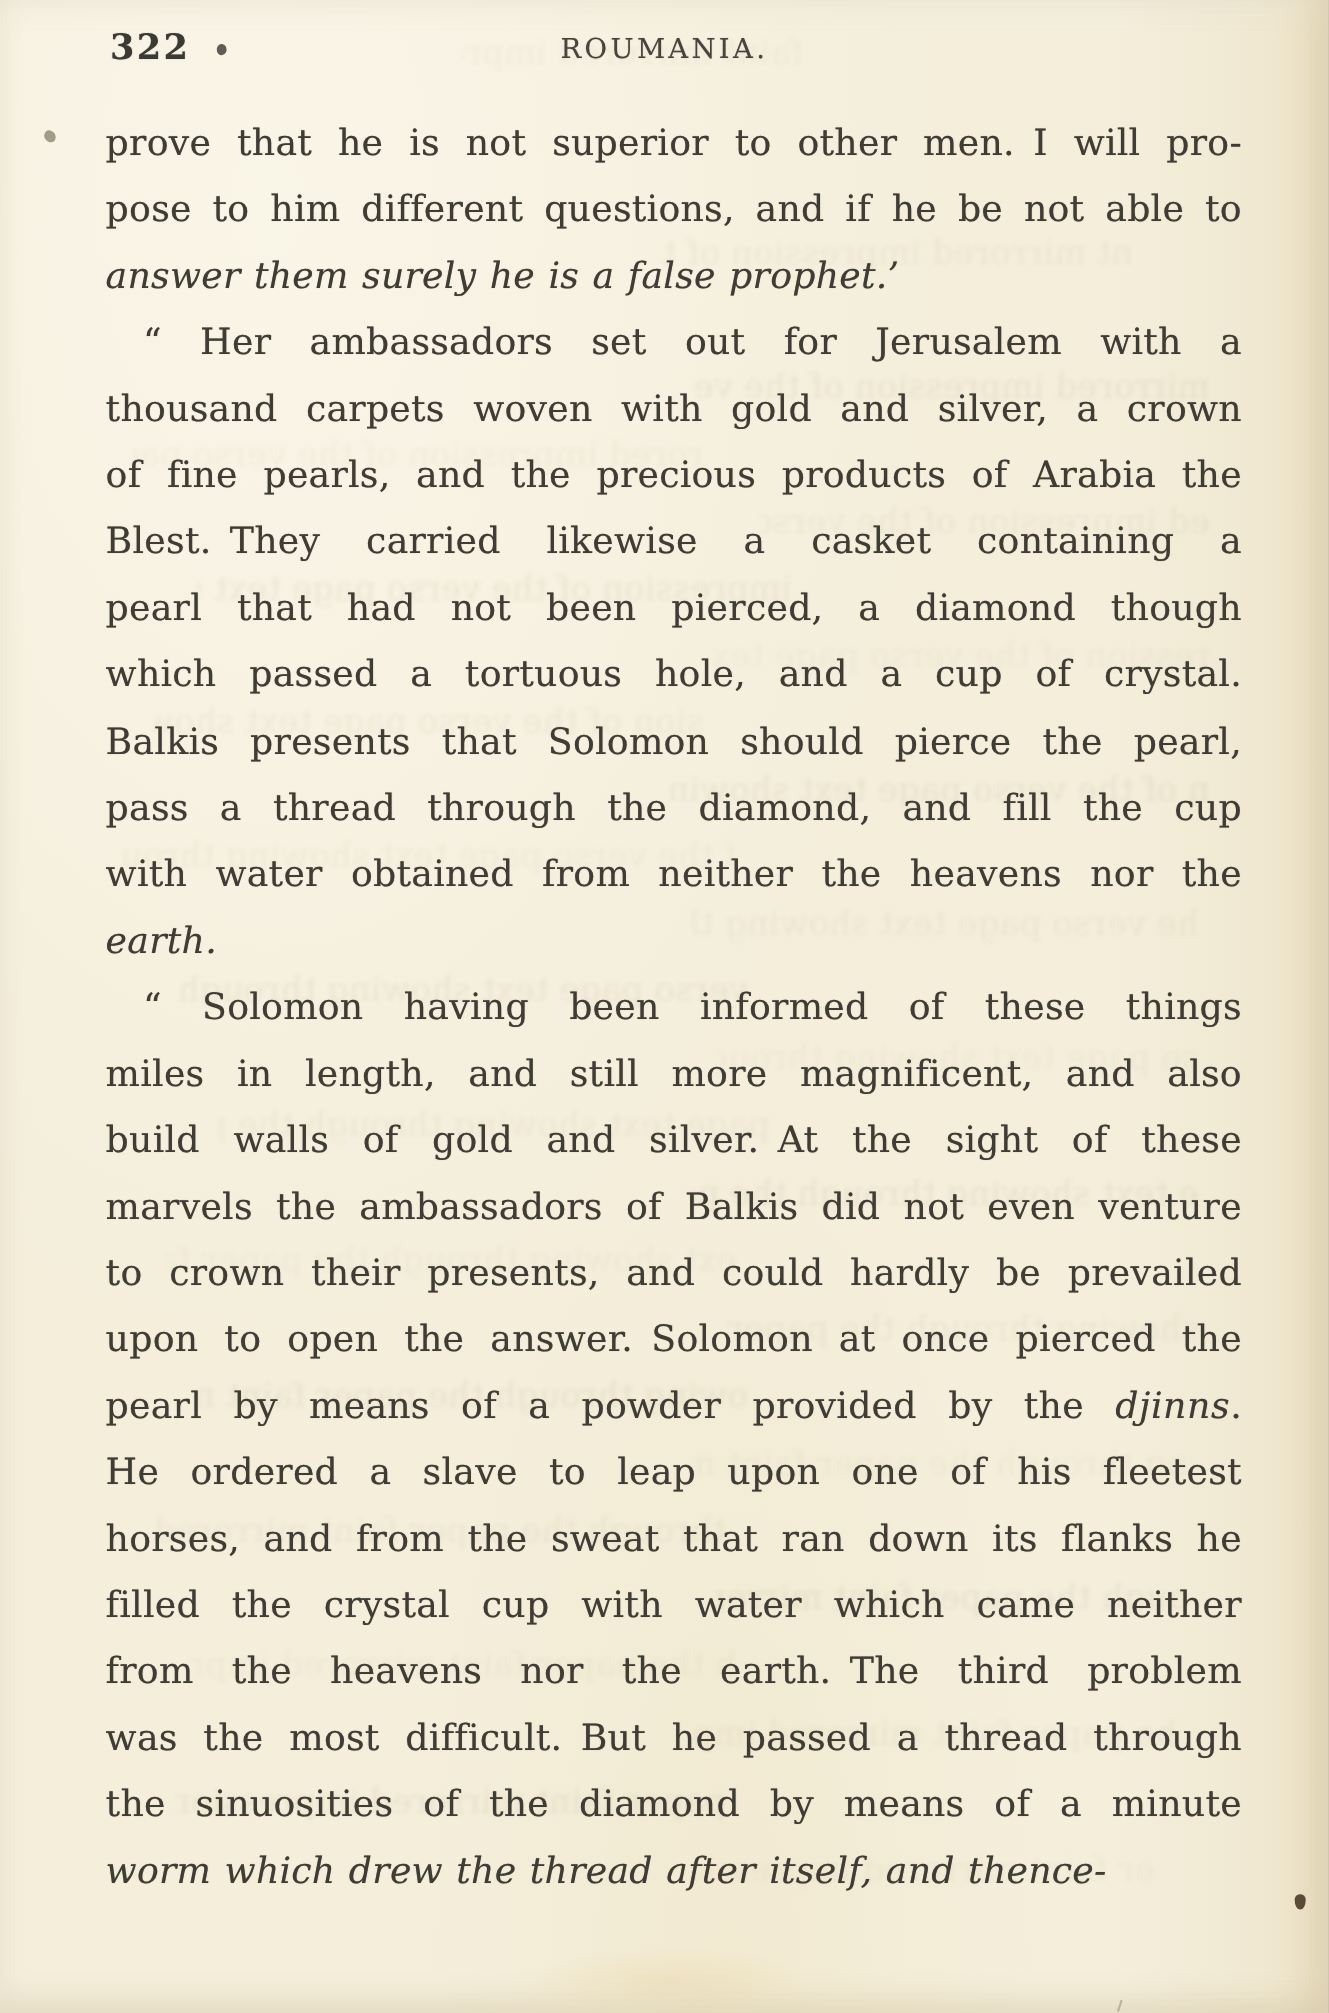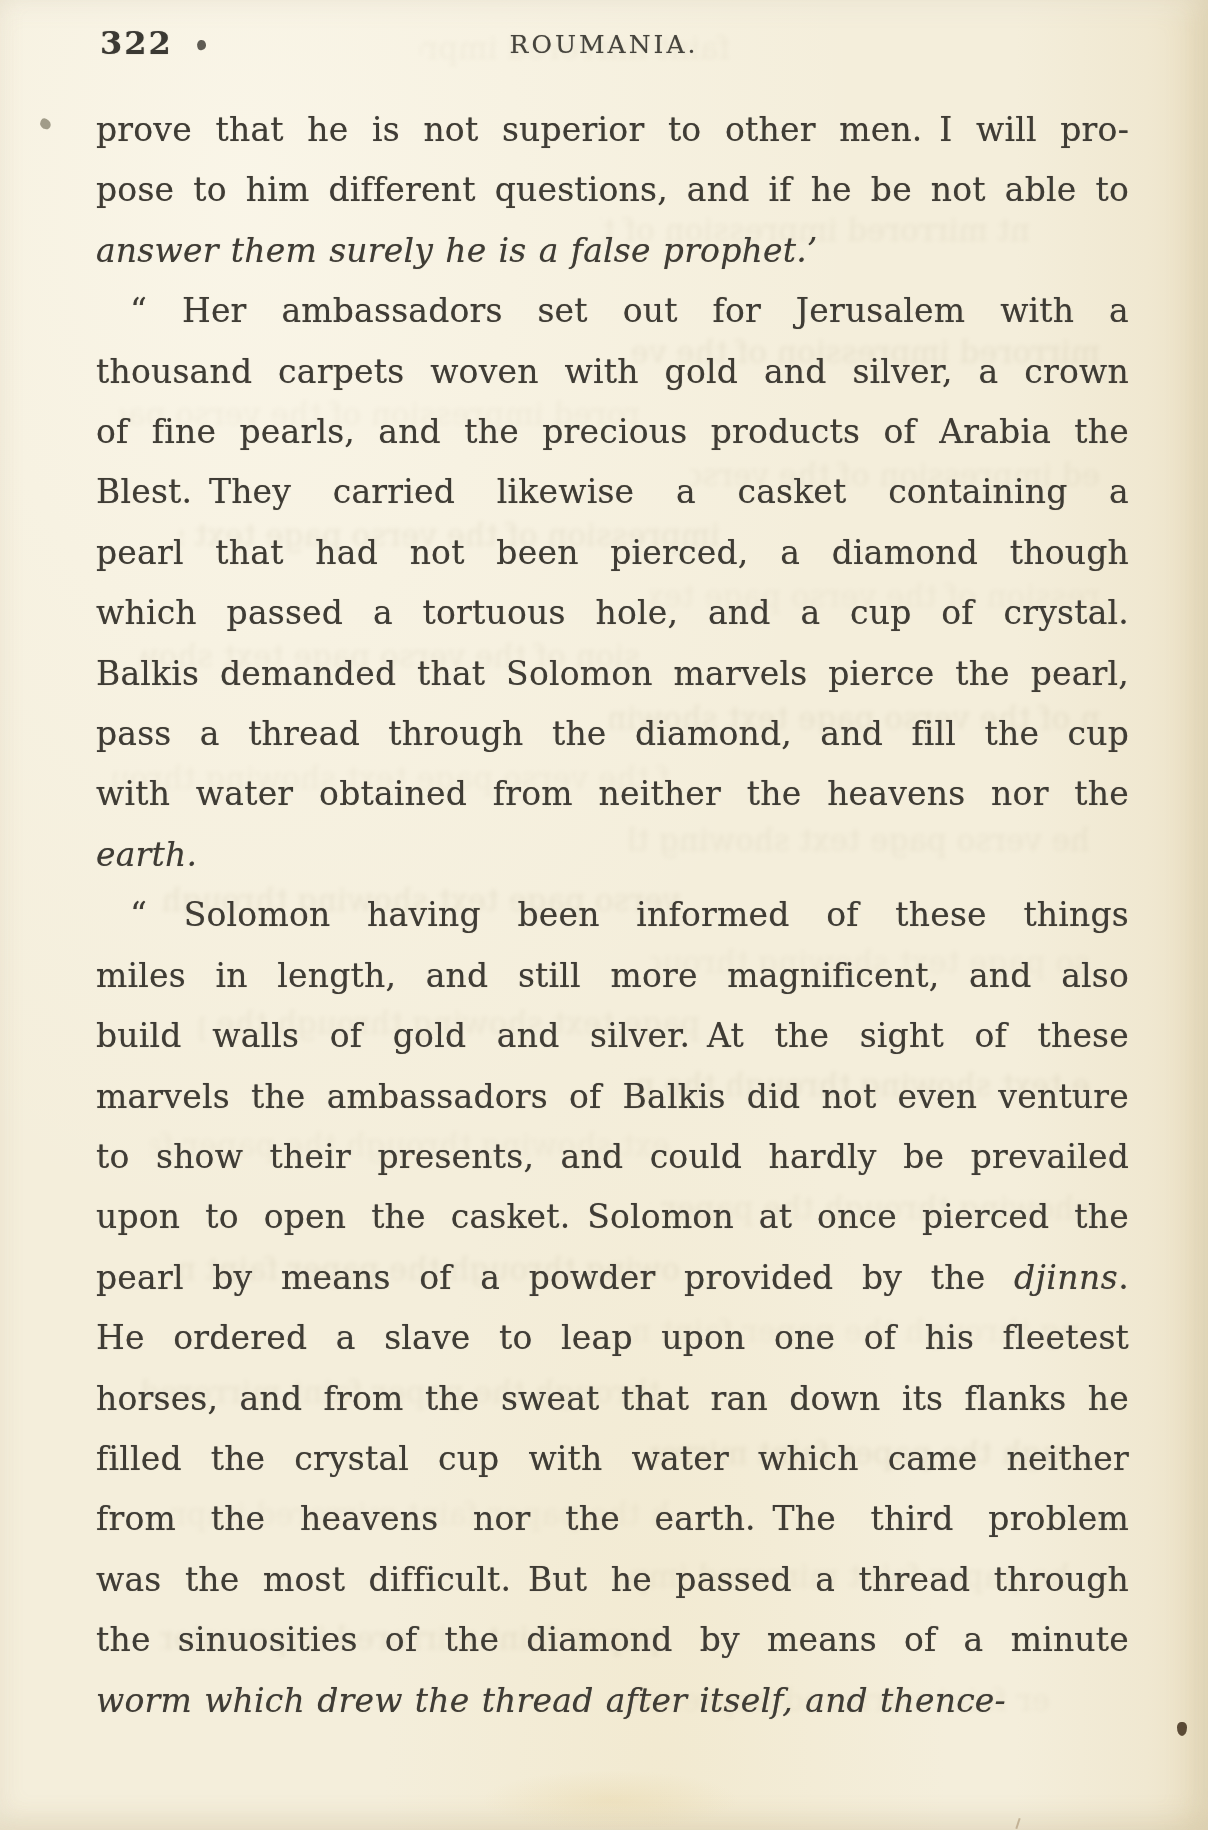--- a/index.html
+++ b/index.html
@@ -113,30 +113,30 @@
   <div class="text-block">
       <div class="line">prove that he is not superior to other men. I will pro-</div>
       <div class="line">pose to him different questions, and if he be not able to</div>
       <div class="line no-just">answer them surely he is a false prophet.’</div>
       <div class="line indent">“ Her ambassadors set out for Jerusalem with a</div>
       <div class="line">thousand carpets woven with gold and silver, a crown</div>
       <div class="line">of fine pearls, and the precious products of Arabia the</div>
       <div class="line">Blest. They carried likewise a casket containing a</div>
       <div class="line">pearl that had not been pierced, a diamond though</div>
       <div class="line">which passed a tortuous hole, and a cup of crystal.</div>
-      <div class="line">Balkis demanded that Solomon marvels pierce the pearl,</div>
+      <div class="line">Balkis presents that Solomon should pierce the pearl,</div>
       <div class="line">pass a thread through the diamond, and fill the cup</div>
       <div class="line">with water obtained from neither the heavens nor the</div>
       <div class="line no-just">earth.</div>
       <div class="line indent">“ Solomon having been informed of these things</div>
       <div class="line">miles in length, and still more magnificent, and also</div>
       <div class="line">build walls of gold and silver. At the sight of these</div>
       <div class="line">marvels the ambassadors of Balkis did not even venture</div>
-      <div class="line">to show their presents, and could hardly be prevailed</div>
-      <div class="line">upon to open the casket. Solomon at once pierced the</div>
+      <div class="line">to crown their presents, and could hardly be prevailed</div>
+      <div class="line">upon to open the answer. Solomon at once pierced the</div>
       <div class="line">pearl by means of a powder provided by the <i>djinns</i>.</div>
       <div class="line">He ordered a slave to leap upon one of his fleetest</div>
       <div class="line">horses, and from the sweat that ran down its flanks he</div>
       <div class="line">filled the crystal cup with water which came neither</div>
       <div class="line">from the heavens nor the earth. The third problem</div>
       <div class="line">was the most difficult. But he passed a thread through</div>
       <div class="line">the sinuosities of the diamond by means of a minute</div>
       <div class="line no-just">worm which drew the thread after itself, and thence-</div>
     </div>
 

